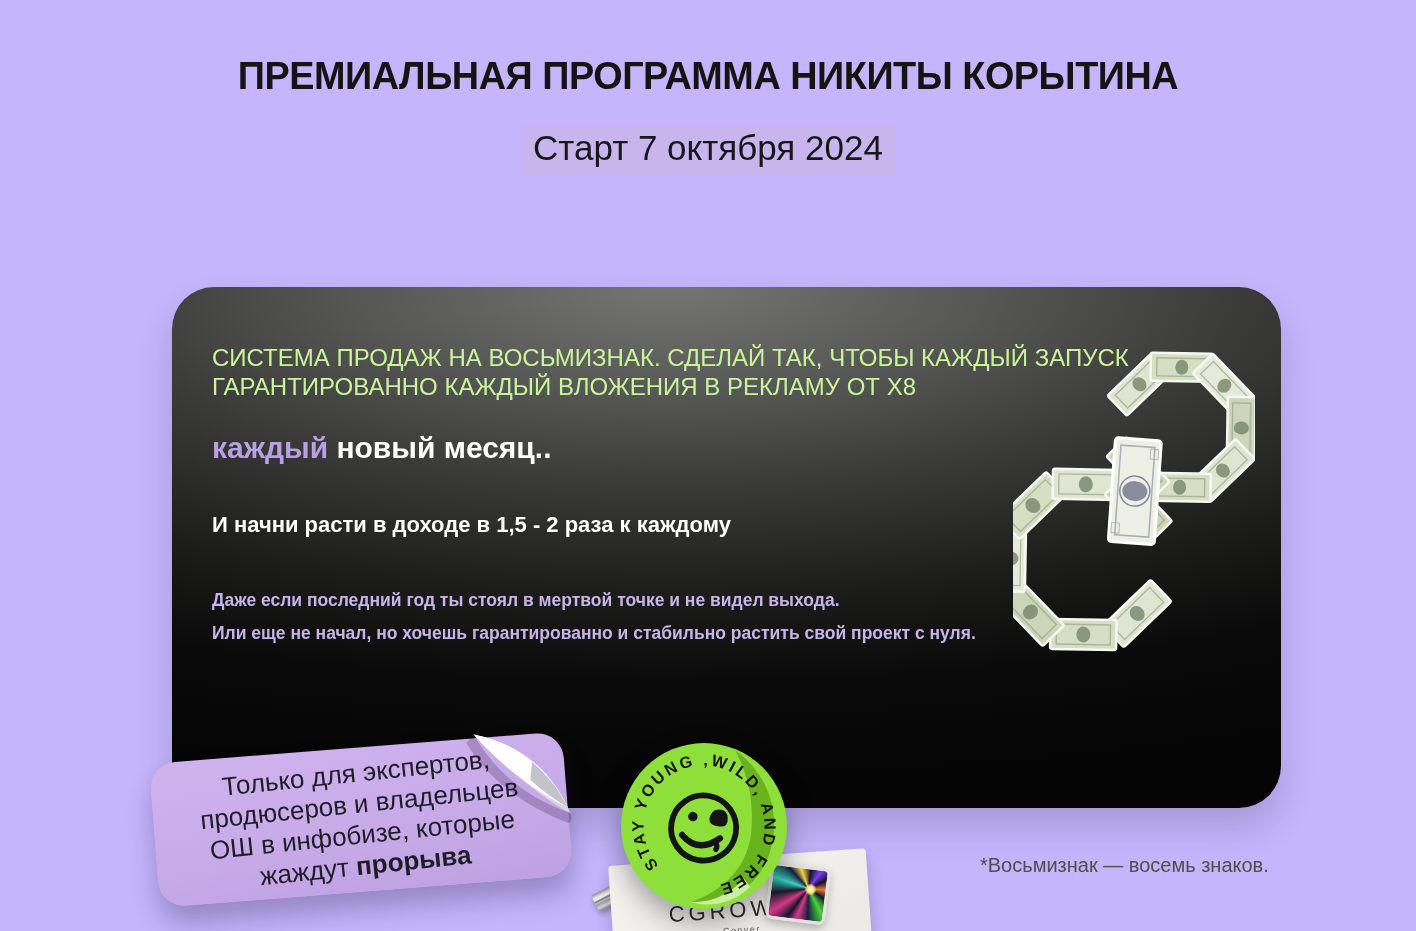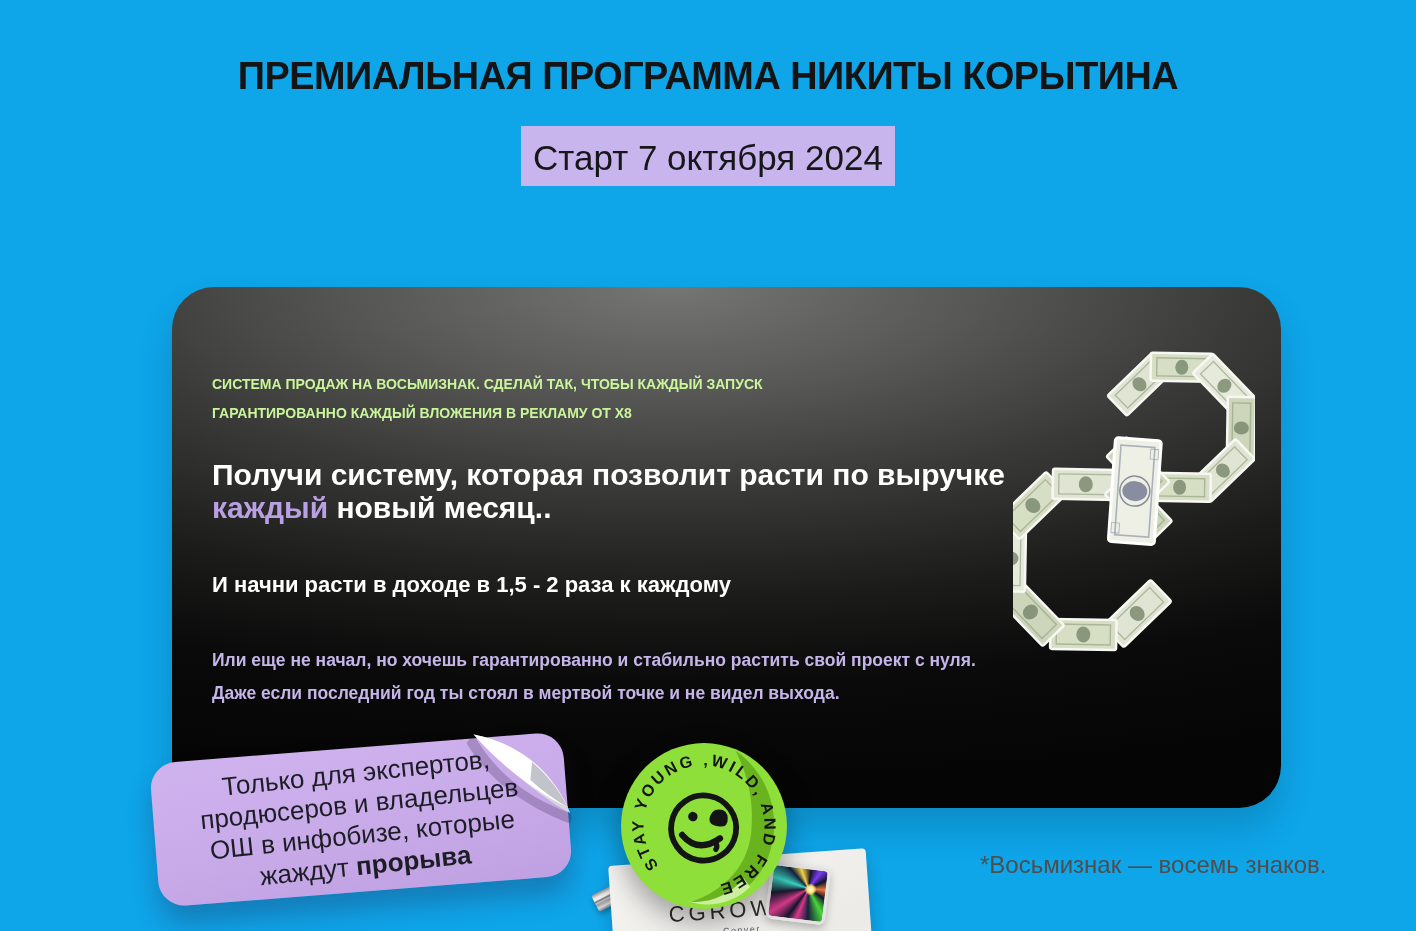--- a/index.html
+++ b/index.html
@@ -1,43 +1,43 @@
 <!DOCTYPE html>
 <html><head>
 <meta charset="utf-8">
 <style>
   * { margin:0; padding:0; box-sizing:border-box; }
   body { background:#e9e9e9; font-family:"Liberation Sans", sans-serif; }
   .page {
     position:relative; width:1416px; height:931px; overflow:hidden;
-    background:#0ea5e9; margin:0 auto;
+    background:#c4b5fd; margin:0 auto;
   }
 
   
   .page-title {
     position:absolute; top:54px; left:0; width:100%;
     text-align:center; font-size:39px; font-weight:800; letter-spacing:-0.5px;
     color:#141414; transform:scaleX(0.97);
   }
   .badge-row { position:absolute; top:126px; left:0; width:100%; text-align:center; }
   .start-badge {
     display:inline-block; background:#c9b5ee; color:#17171a;
-    font-size:35px; font-weight:500; padding:12px 12px 8px 12px;
+    font-size:35px; font-weight:500; padding:2px 12px 8px 12px;
   }
 
   
   .hero-card {
     position:absolute; left:172px; top:287px; width:1109px; height:521px;
     border-radius:42px;
     background:radial-gradient(130% 95% at 45% 0%, #757573 0%, #565654 22%, #3a3a38 40%, #1c1c1b 62%, #0a0a0a 80%, #050505 100%);
     box-shadow:0 20px 35px rgba(0,0,0,0.15);
   }
   .hero-content { position:absolute; left:40px; top:56px; }
   .hero-content .line { white-space:nowrap; }
-  .eyebrow { color:#c9f59b; font-size:14px; font-weight:700; line-height:29px;margin-top:27px; }
+  .eyebrow { color:#c9f59b; font-size:24px; font-weight:400; line-height:29px; }
   .headline { margin-top:30px; color:#ffffff; font-size:30px; font-weight:700; line-height:33px; }
   .headline .accent { color:#b9a0e2; }
   .subheadline { margin-top:44px; color:#ffffff; font-size:22px; font-weight:700; line-height:33px; }
   .hero-notes { margin-top:43px; color:#c6b5e8; font-size:17.5px; font-weight:700; line-height:33px; }
 
   .money-eight { position:absolute; right:26px; top:44px; width:242px; height:326px; }
 
   
   .purple-sticker {
     position:absolute; left:149px; top:764px; width:414px; height:144px;
@@ -91,49 +91,48 @@
       #f5d547 34%, #161628 42%, #7a3af5 50%, #101426 58%, #e87a3a 66%,
       #15152b 74%, #49d63a 82%, #16213e 90%, #d63a8a 96%, #15152b 100%);
     box-shadow:0 4px 8px rgba(0,0,0,0.25);
   }
   .holo-sticker::after {
     content:""; position:absolute; left:62%; top:28%; width:12px; height:12px;
     border-radius:50%; background:radial-gradient(circle,#fffbe8 0%, #ffe27a 40%, rgba(255,226,122,0) 75%);
   }
 
   
-  .footnote { position:absolute; left:980px; top:851px; color:#4e4e4e; font-size:24px; line-height:28px; }
+  .footnote { position:absolute; left:980px; top:851px; color:#4e4e4e; font-size:20px; line-height:28px; }
 </style>
 </head>
 <body>
 
 <div class="page">
 
   <h1 class="page-title">ПРЕМИАЛЬНАЯ ПРОГРАММА НИКИТЫ КОРЫТИНА</h1>
 
   <div class="badge-row">
     <span class="start-badge">Старт 7 октября 2024</span>
   </div>
 
   <section class="hero-card">
     <div class="hero-content">
       <div class="eyebrow">
         <div class="line">СИСТЕМА ПРОДАЖ НА ВОСЬМИЗНАК. СДЕЛАЙ ТАК, ЧТОБЫ КАЖДЫЙ ЗАПУСК</div>
         <div class="line">ГАРАНТИРОВАННО КАЖДЫЙ ВЛОЖЕНИЯ В РЕКЛАМУ ОТ X8</div>
       </div>
       <div class="headline">
-        <div class="line">Получи систему, которая позволит расти по выручке</div>
         <div class="line"><span class="accent">каждый</span><span> новый месяц..</span></div>
       </div>
       <div class="subheadline">
         <div class="line">И начни расти в доходе в 1,5 - 2 раза к каждому</div>
       </div>
       <div class="hero-notes">
+        <div class="line">Даже если последний год ты стоял в мертвой точке и не видел выхода.</div>
         <div class="line">Или еще не начал, но хочешь гарантированно и стабильно растить свой проект с нуля.</div>
-        <div class="line">Даже если последний год ты стоял в мертвой точке и не видел выхода.</div>
       </div>
     </div>
 
     <svg class="money-eight" viewBox="0 0 242 326" aria-hidden="true">
       <g transform="rotate(16 121 163)">
 
         <g transform="translate(96,56) rotate(300)">
             <rect x="-31" y="-14" width="62" height="28" rx="2" fill="#dfe5d2" stroke="#f7f7f3" stroke-width="2.5"></rect>
             <rect x="-25" y="-9" width="50" height="18" fill="none" stroke="#8d9b7d" stroke-width="1.4" opacity="0.6"></rect>
             <ellipse rx="6.5" ry="7.5" fill="#76856a" opacity="0.8"></ellipse>

